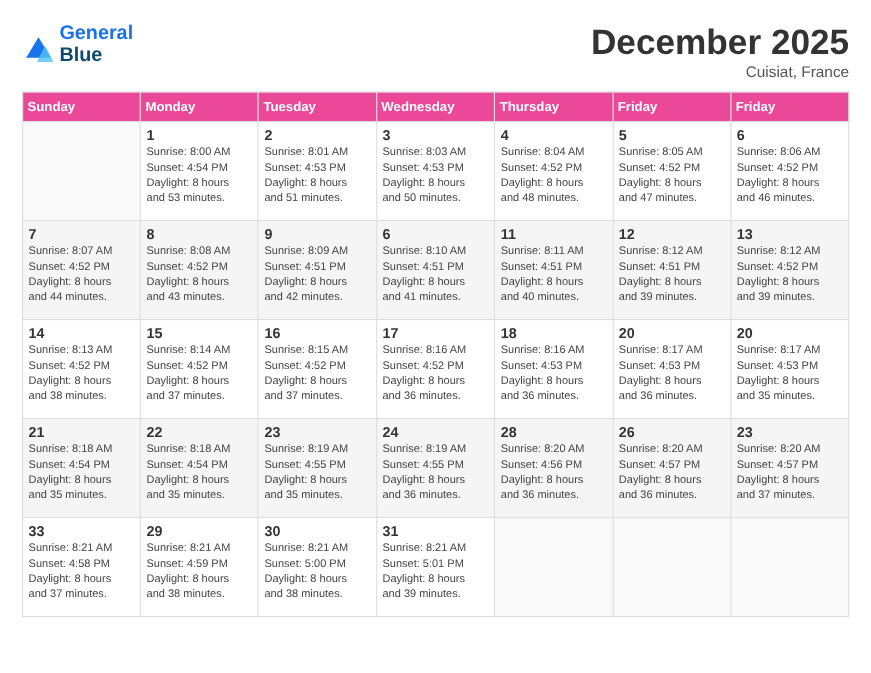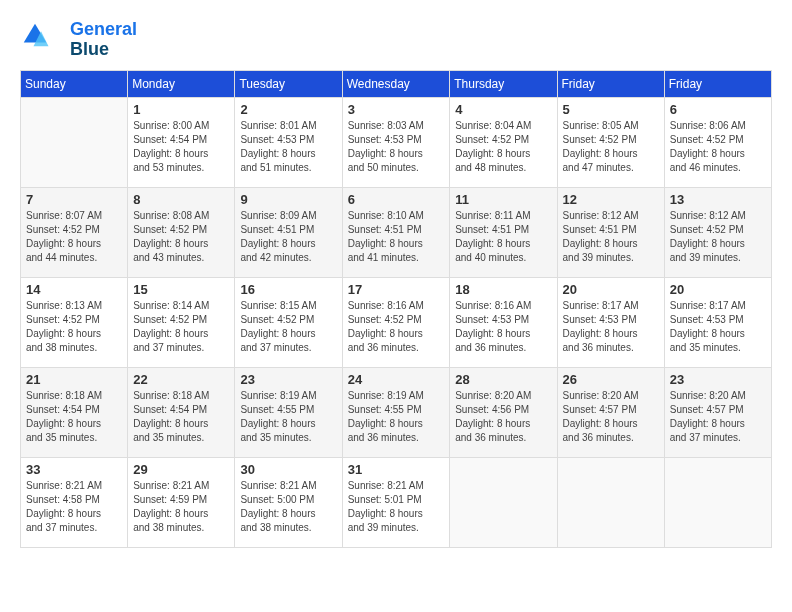--- a/index.html
+++ b/index.html
@@ -11,22 +11,22 @@
       padding: 20px;
     }
     .header {
       display: flex;
       justify-content: space-between;
       align-items: flex-start;
       margin-bottom: 10px;
     }
     .logo {
       display: flex;
-      align-items: flex-start;
-      gap: 20px;
+      align-items: flex-end;
+      gap: 4px;
     }
     .logo-text {
       font-size: 18px;
       font-weight: bold;
       color: #333;
       line-height: 1.1;
     }
     .logo-text span {
       color: #1a73e8;
     }
@@ -45,26 +45,26 @@
     .location {
       font-size: 14px;
       color: #555;
     }
     .calendar {
       width: 100%;
       border-collapse: collapse;
       font-size: 11px;
     }
     .calendar th {
-      background-color: #1d4ed8;
+      background-color: #ec4899;
       color: white;
       padding: 6px 4px;
       text-align: left;
       font-size: 12px;
-      font-weight: normal;
+      font-weight: bold;
       border: 1px solid #ddd;
     }
     .calendar td {
       border: 1px solid #ddd;
       vertical-align: top;
       padding: 4px 5px;
       height: 90px;
       width: 108px;
       background: #fff;
     }
@@ -93,20 +93,24 @@
   <div class="logo">
     <svg class="logo-icon" viewBox="0 0 40 40">
       <polygon points="20,5 35,30 5,30" fill="#1a73e8"></polygon>
       <polygon points="28,15 38,35 18,35" fill="#4fc3f7" opacity="0.8"></polygon>
     </svg>
     <div class="logo-text">
       <div><span>General</span></div>
       <div><span style="color:#0c4a6e">Blue</span></div>
     </div>
   </div>
+  <div class="title-area">
+    <div class="month-title">December 2025</div>
+    <div class="location">Cuisiat, France</div>
+  </div>
 </div>
 
 <table class="calendar">
   <thead>
     <tr>
     <th>Sunday</th>
         <th>Monday</th>
         <th>Tuesday</th>
         <th>Wednesday</th>
         <th>Thursday</th>

